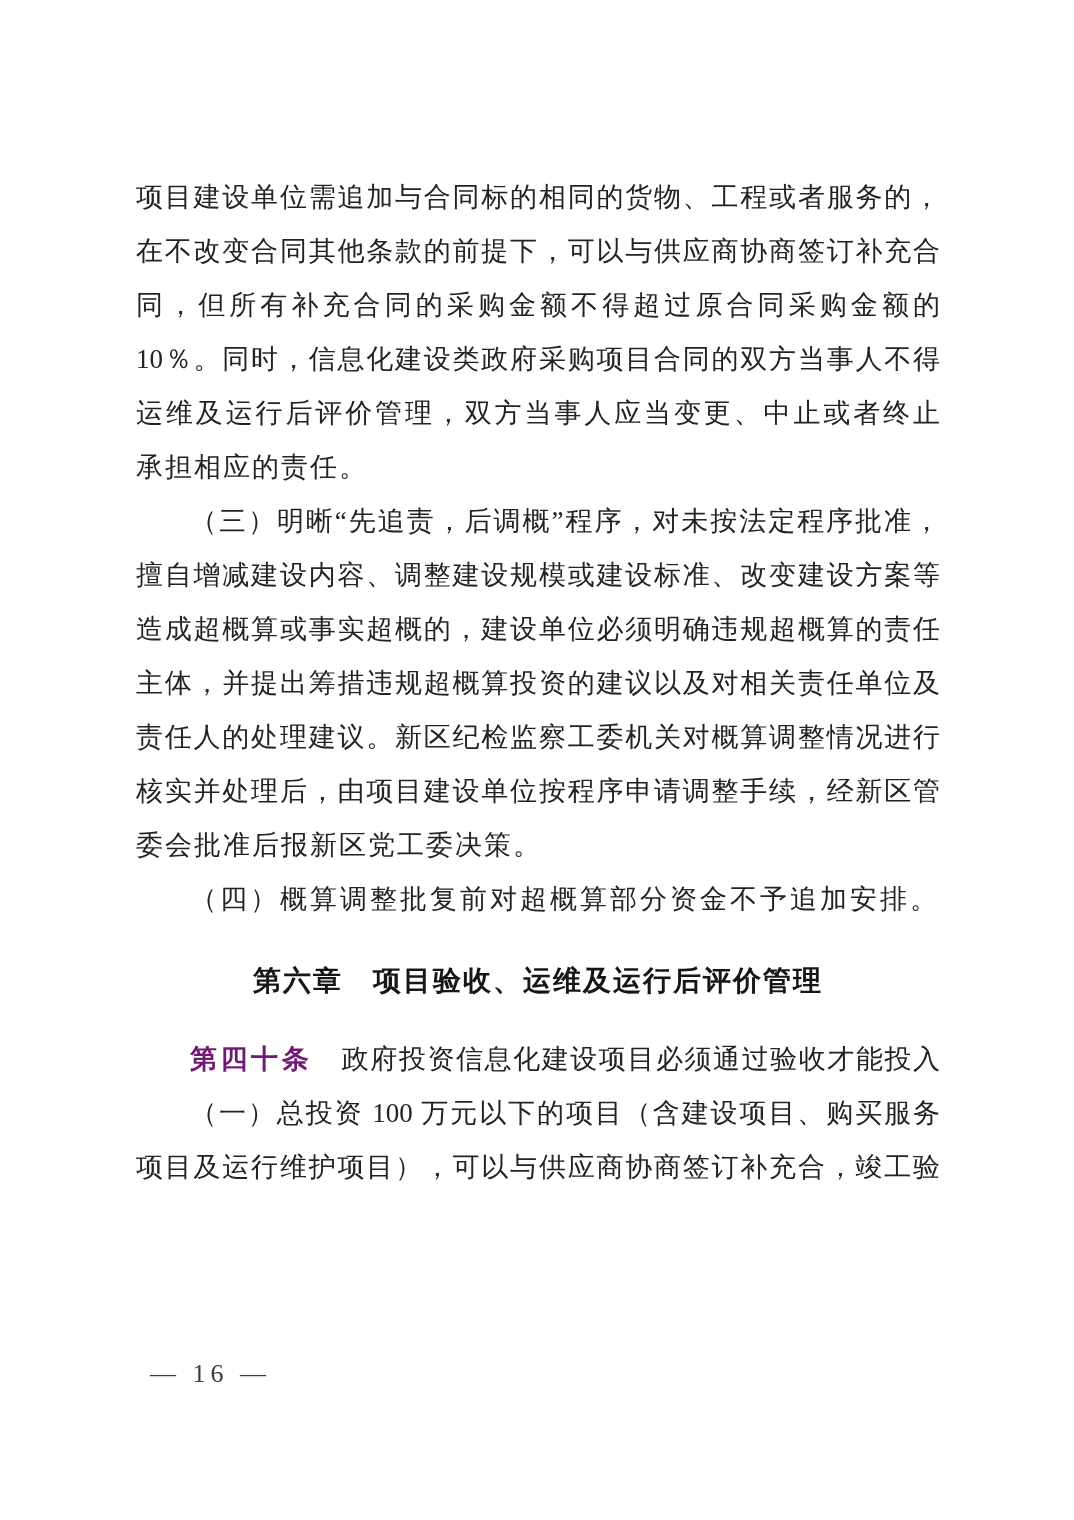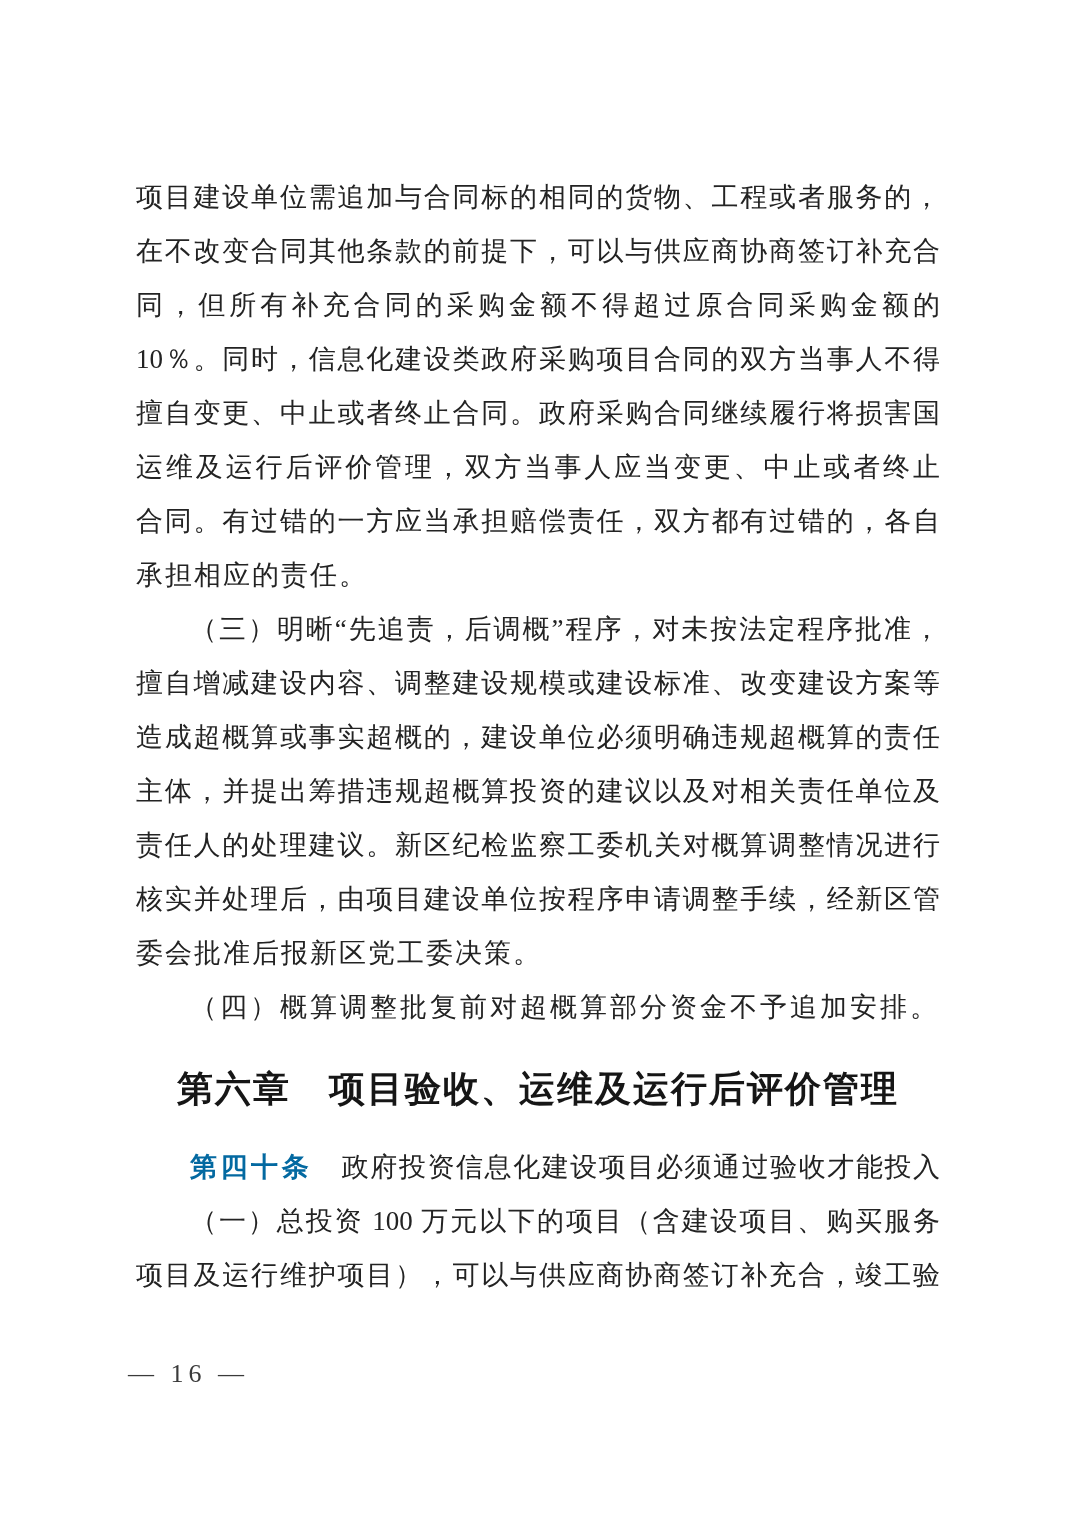--- a/index.html
+++ b/index.html
@@ -45,61 +45,59 @@
   }
   
   .ind { text-indent: 54px; text-align: center; }
   
   .sp3 { letter-spacing: 3px; }
   .chapter {
     margin: 28px 0 24px 0;
     height: 54px;
     line-height: 54px;
     text-align: center;
-    font-size: 36px;
+    font-size: 28px;
     font-weight: 700;
     color: #161616;
     font-family: "Liberation Sans", "DejaVu Sans", sans-serif;
     letter-spacing: 2px;
   }
   .art-num {
     font-family: "Liberation Sans", "DejaVu Sans", sans-serif;
     font-weight: 700;
-    color: #0369a1;
+    color: #701a75;
     letter-spacing: 2px;
   }
   .art-gap {
     display: inline-block;
     width: 28px;
   }
   .page-num {
     position: absolute;
-    left: 128px;
+    left: 150px;
     top: 1352px;
     height: 44px;
     line-height: 44px;
     font-size: 26px;
     color: #3a3a3a;
     letter-spacing: 5px;
     font-family: "Liberation Serif", "DejaVu Serif", serif;
   }
 </style>
 </head>
 <body>
 
 <div class="page">
   <div class="content">
 
     <p class="ln j">项目建设单位需追加与合同标的相同的货物、工程或者服务的，</p>
     <p class="ln j">在不改变合同其他条款的前提下，可以与供应商协商签订补充合</p>
     <p class="ln j">同，但所有补充合同的采购金额不得超过原合同采购金额的</p>
     <p class="ln j">10％。同时，信息化建设类政府采购项目合同的双方当事人不得</p>
-    <p class="ln j">擅自变更、中止或者终止合同。政府采购合同继续履行将损害国</p>
     <p class="ln j">运维及运行后评价管理，双方当事人应当变更、中止或者终止</p>
-    <p class="ln j">合同。有过错的一方应当承担赔偿责任，双方都有过错的，各自</p>
     <p class="ln">承担相应的责任。</p>
 
     <p class="ln j ind">（三）明晰“先追责，后调概”程序，对未按法定程序批准，</p>
     <p class="ln j">擅自增减建设内容、调整建设规模或建设标准、改变建设方案等</p>
     <p class="ln j">造成超概算或事实超概的，建设单位必须明确违规超概算的责任</p>
     <p class="ln j">主体，并提出筹措违规超概算投资的建议以及对相关责任单位及</p>
     <p class="ln j">责任人的处理建议。新区纪检监察工委机关对概算调整情况进行</p>
     <p class="ln j">核实并处理后，由项目建设单位按程序申请调整手续，经新区管</p>
     <p class="ln">委会批准后报新区党工委决策。</p>
 

